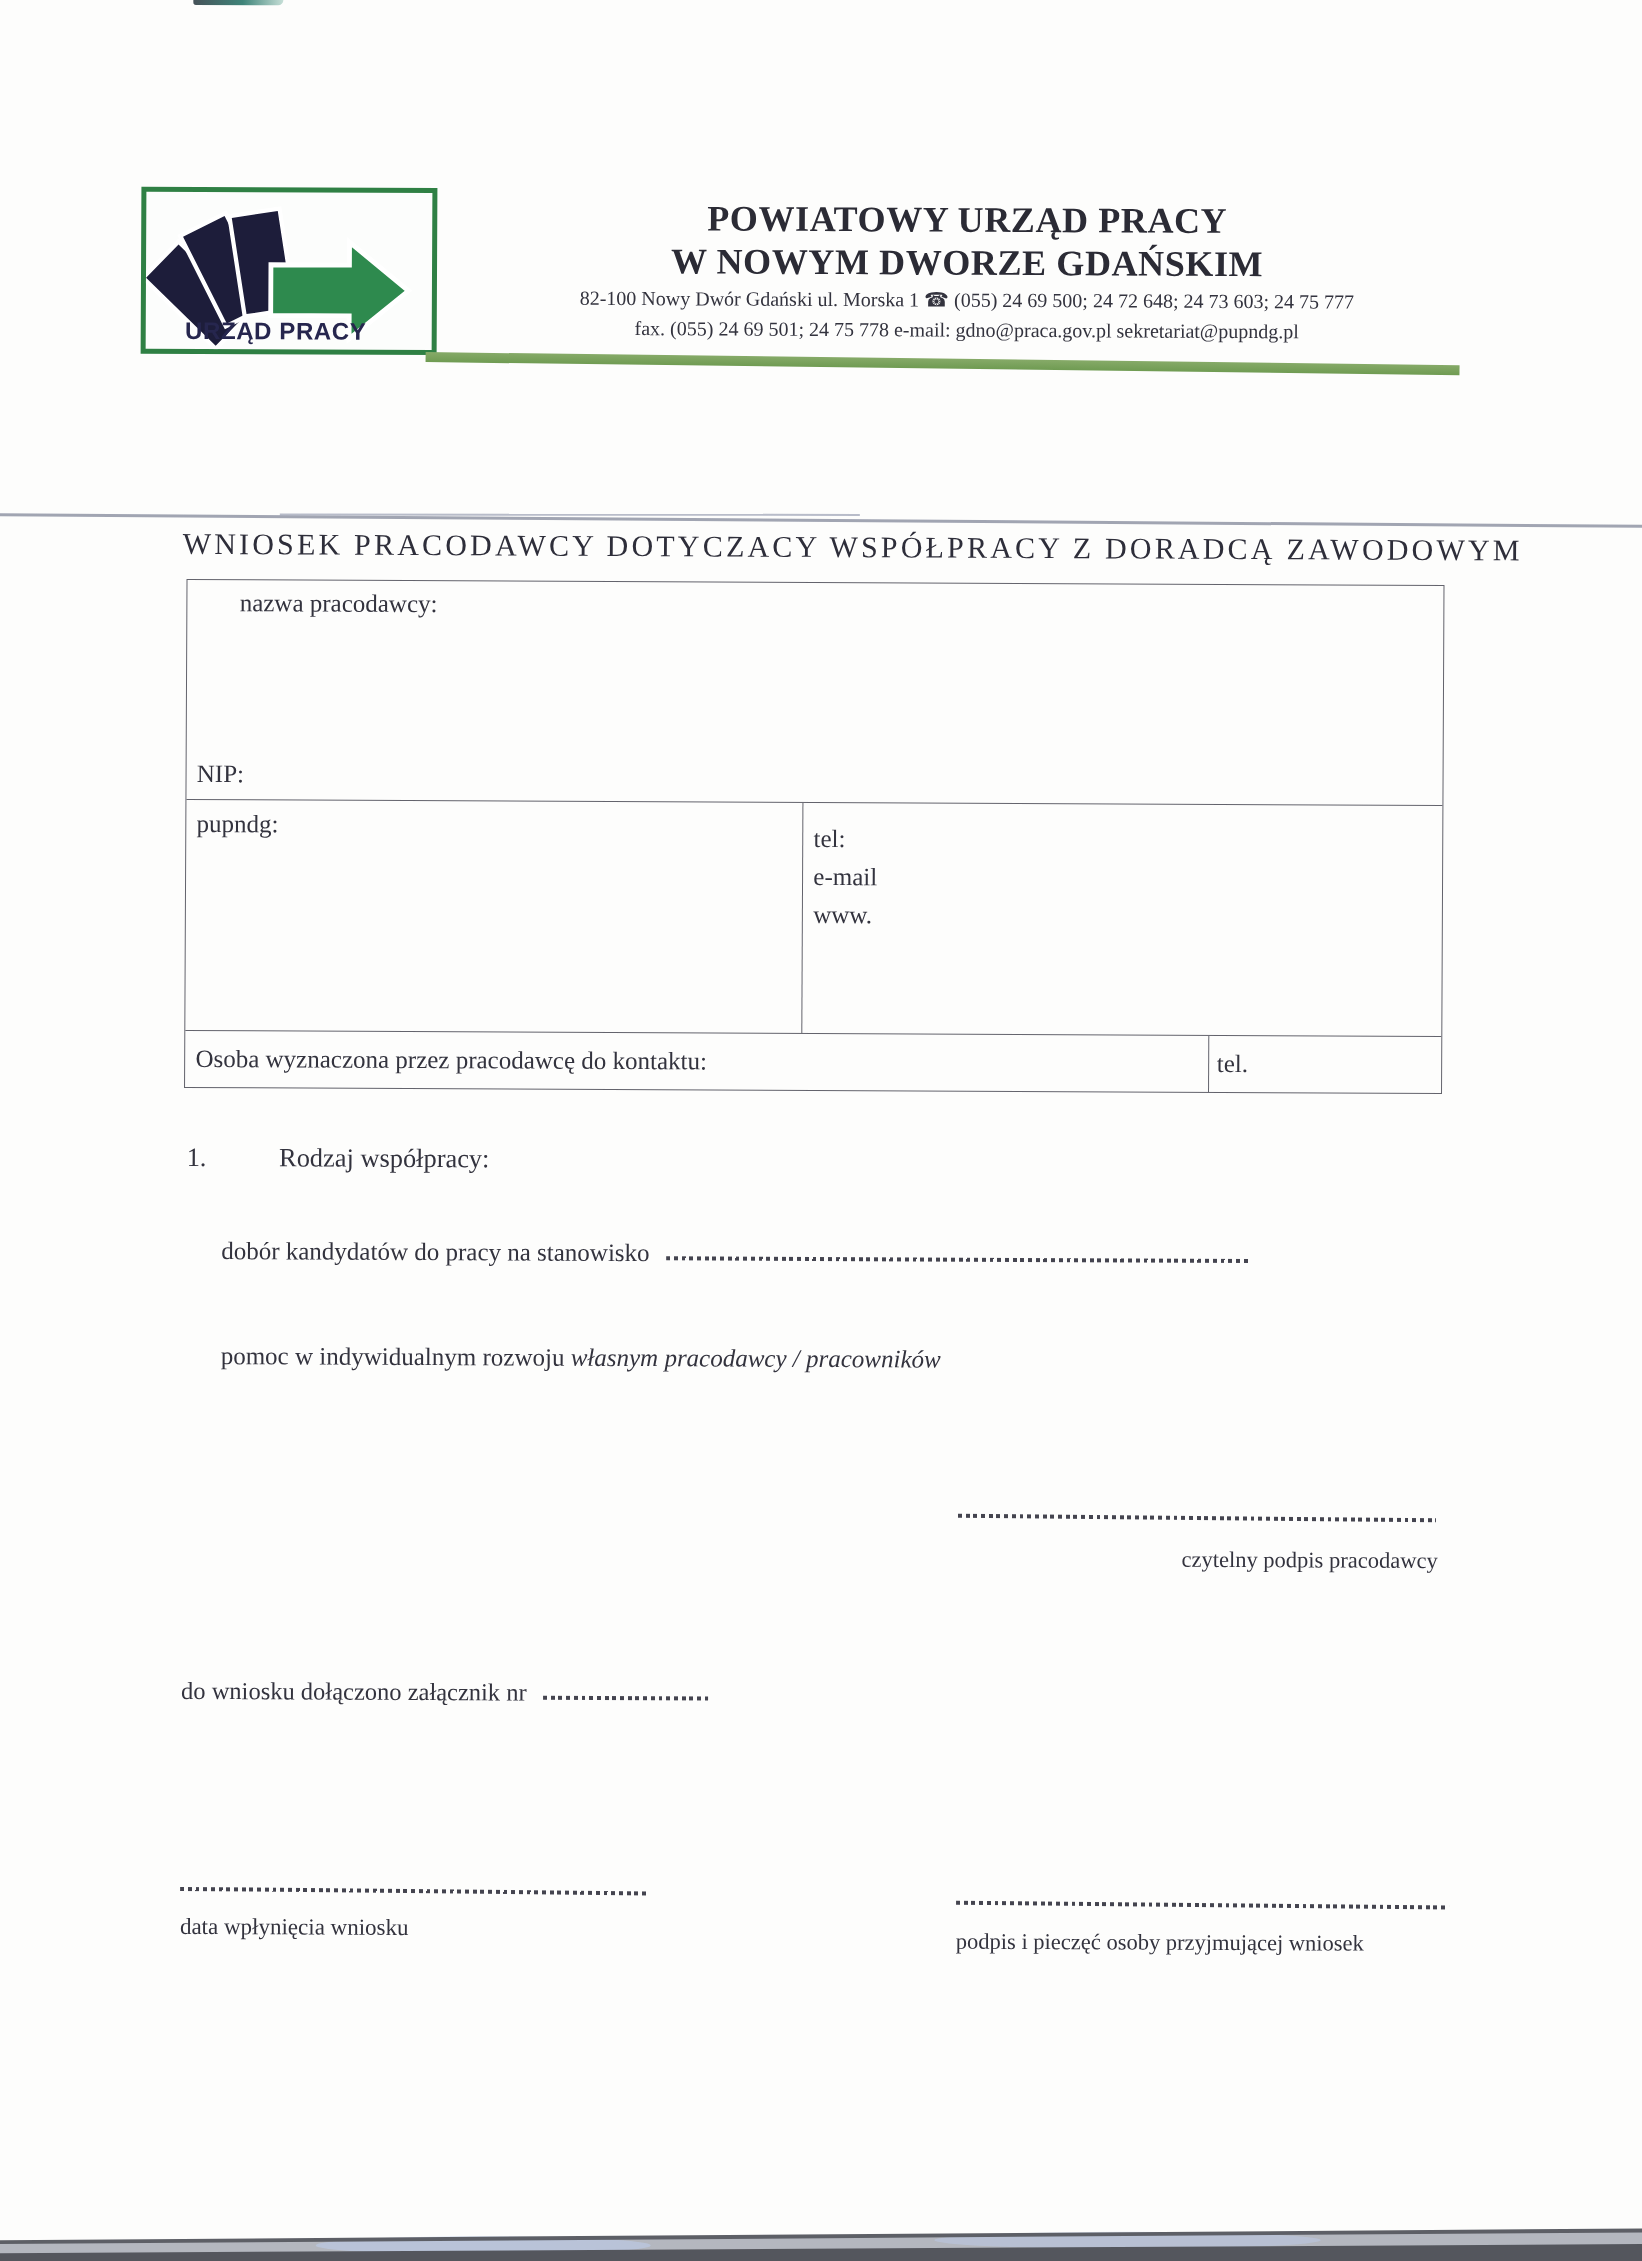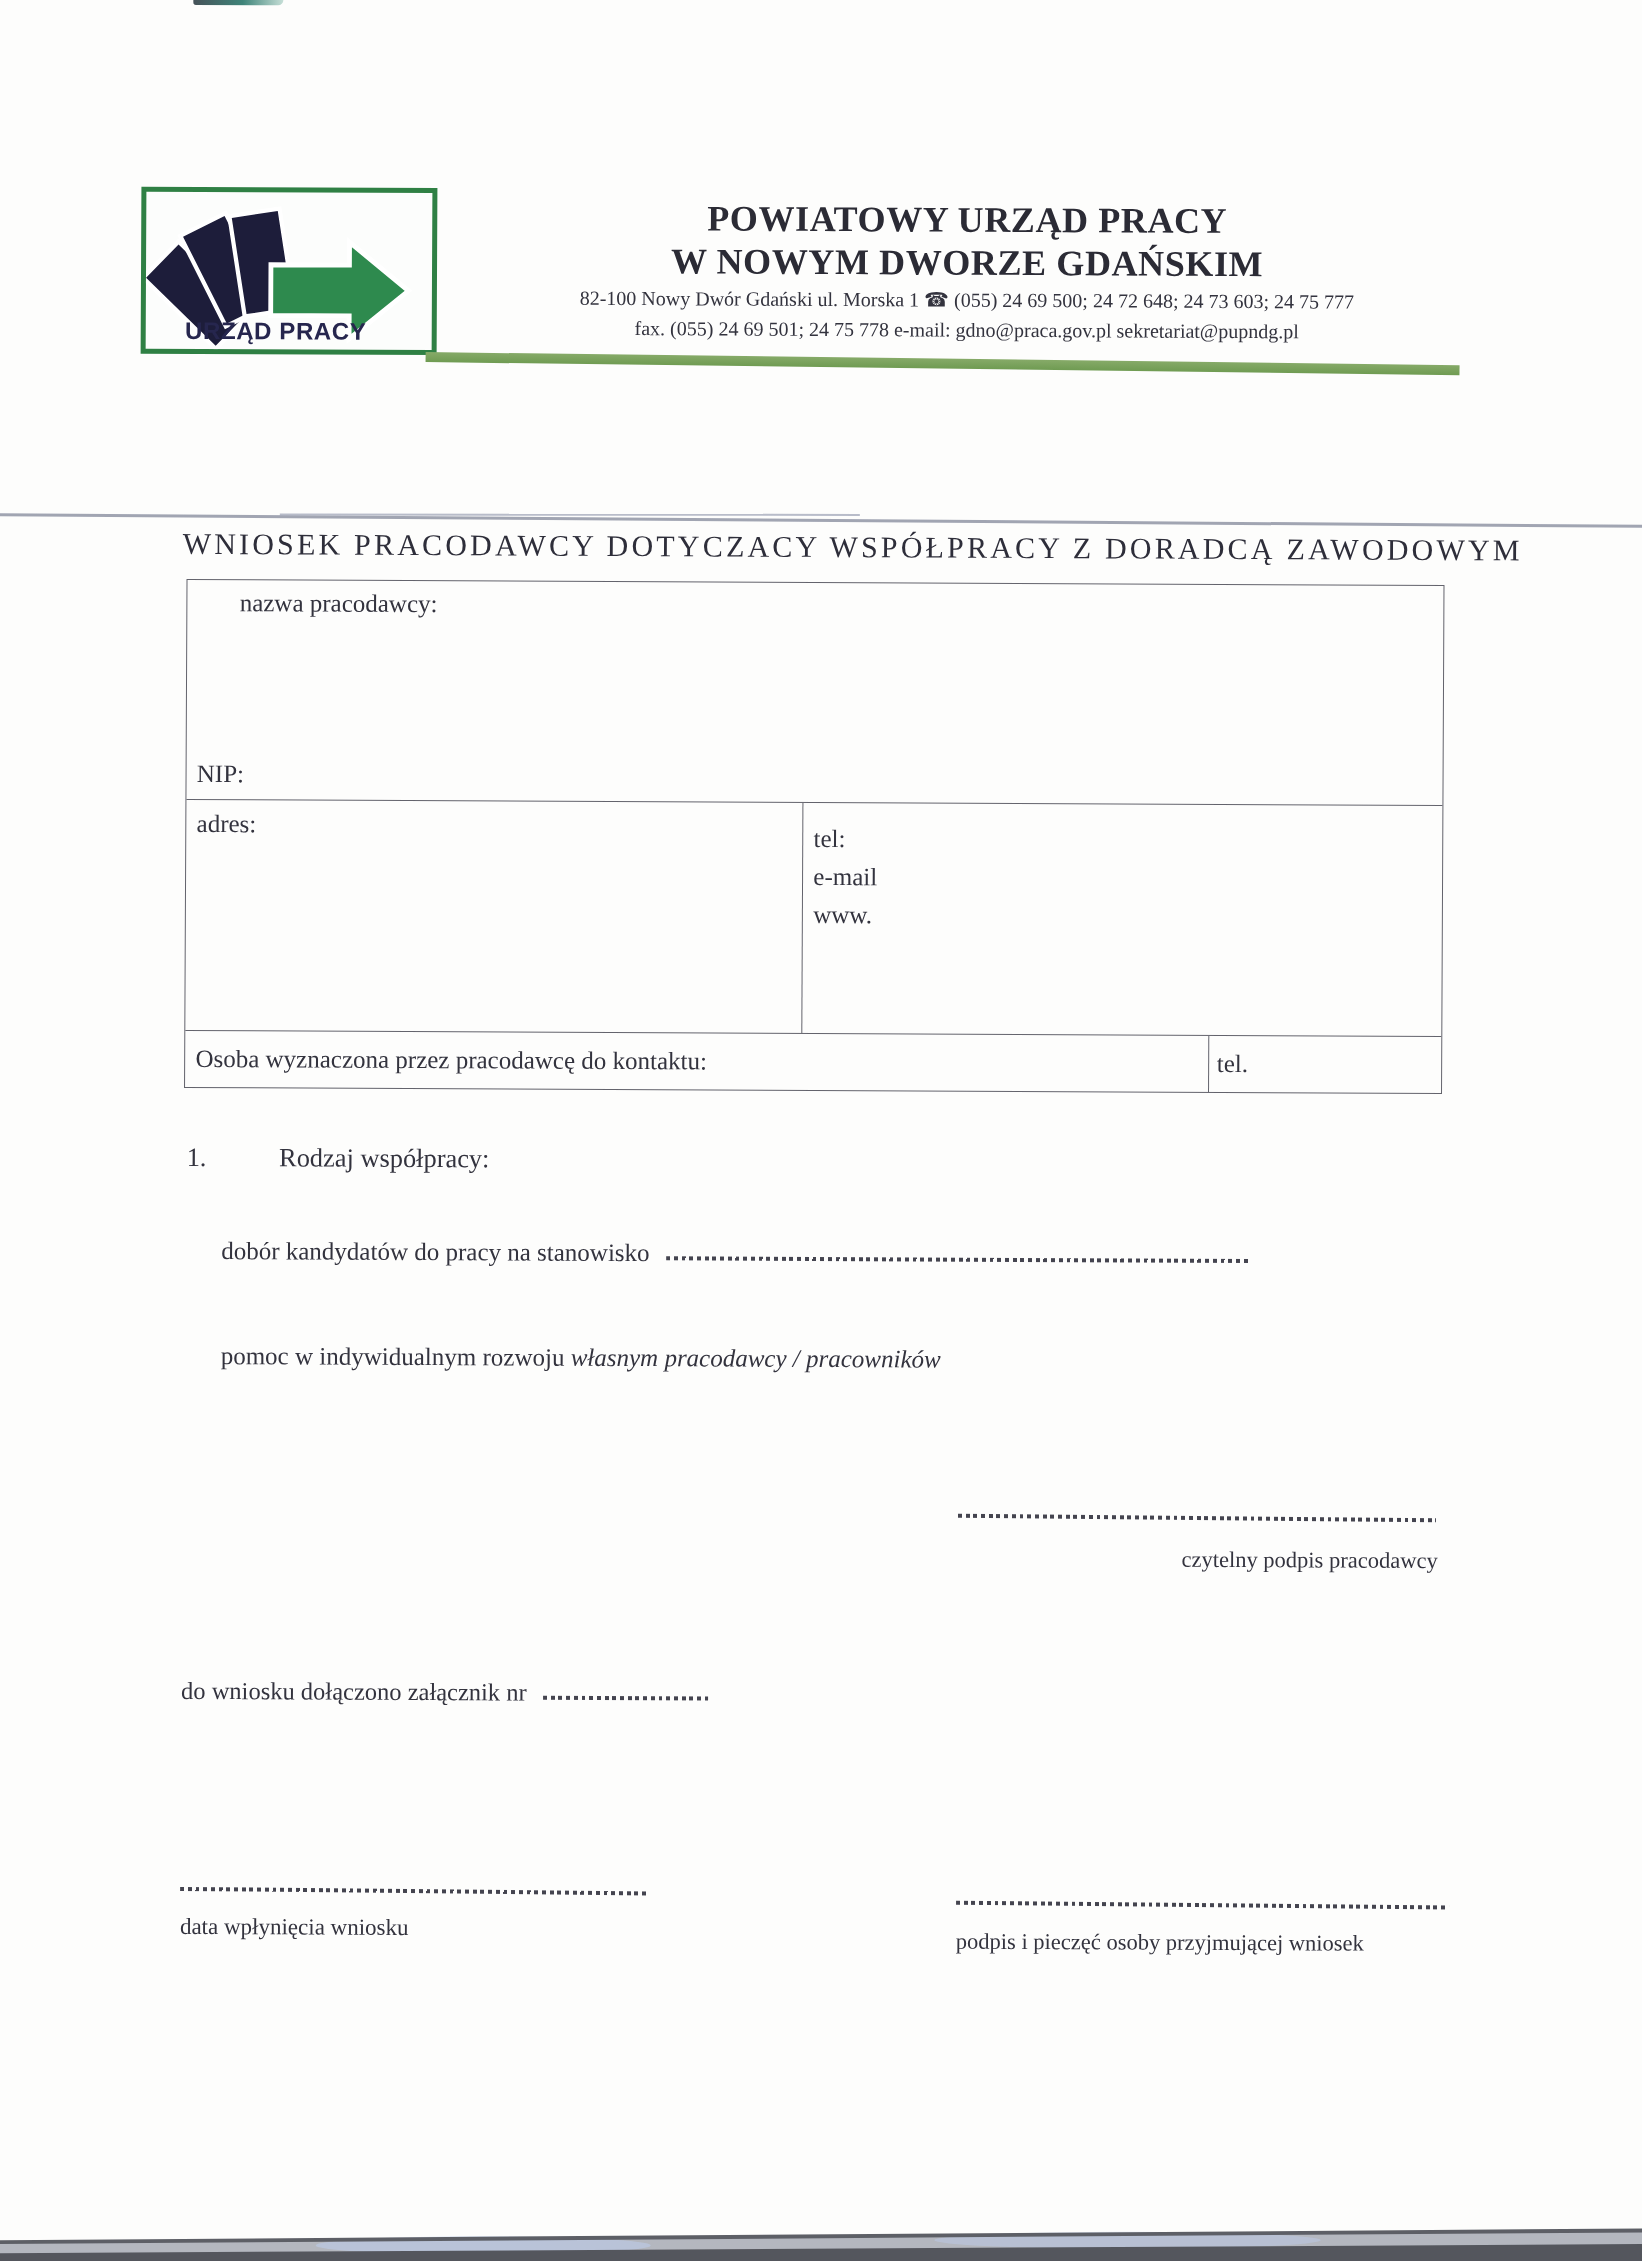--- a/index.html
+++ b/index.html
@@ -136,21 +136,21 @@
 
     <div class="form-title">WNIOSEK PRACODAWCY DOTYCZACY WSPÓŁPRACY Z DORADCĄ ZAWODOWYM</div>
 
     <div class="form-table">
       <div class="row-a">
         <span class="cell-label lbl-name">nazwa pracodawcy:</span>
         <span class="cell-label lbl-nip">NIP:</span>
       </div>
       <div class="row-b">
         <div class="cell-adres">
-          <span class="cell-label">adres:</span>
+          <span class="cell-label">pupndg:</span>
         </div>
         <div class="cell-telgroup">
           <div class="cell-label">tel:</div>
           <div class="cell-label">e-mail</div>
           <div class="cell-label">www.</div>
         </div>
       </div>
       <div class="row-c">
         <div class="cell-osoba">
           <span class="cell-label">Osoba wyznaczona przez pracodawcę do kontaktu:</span>

